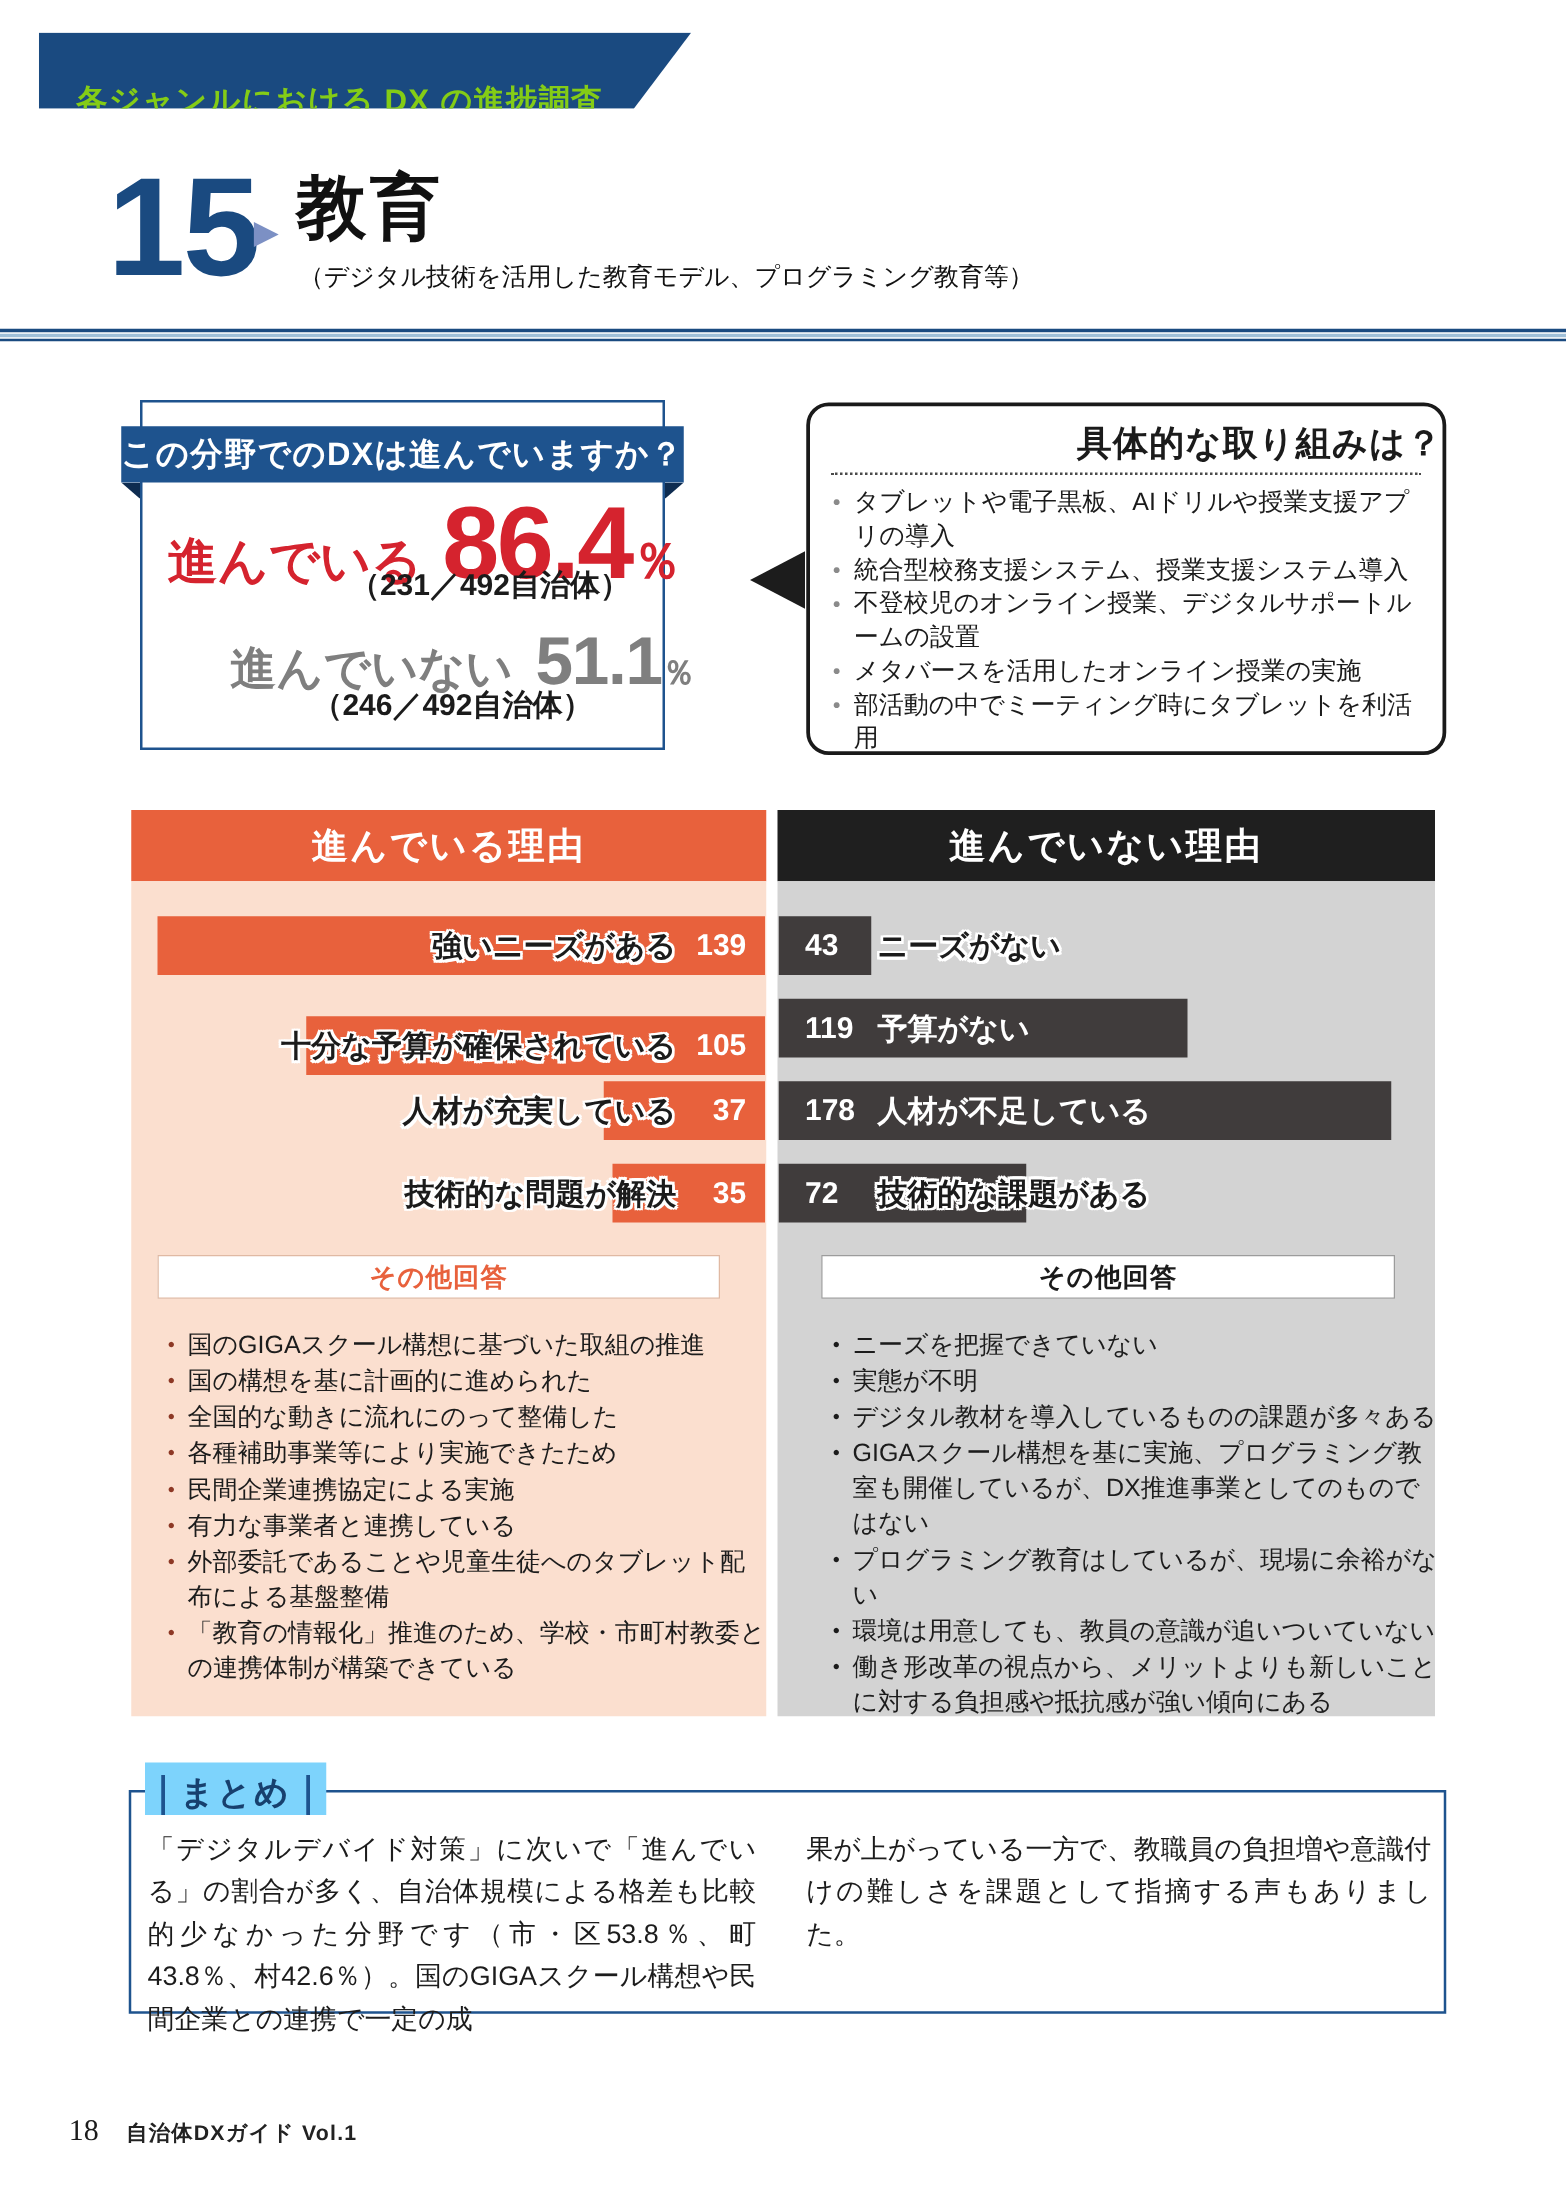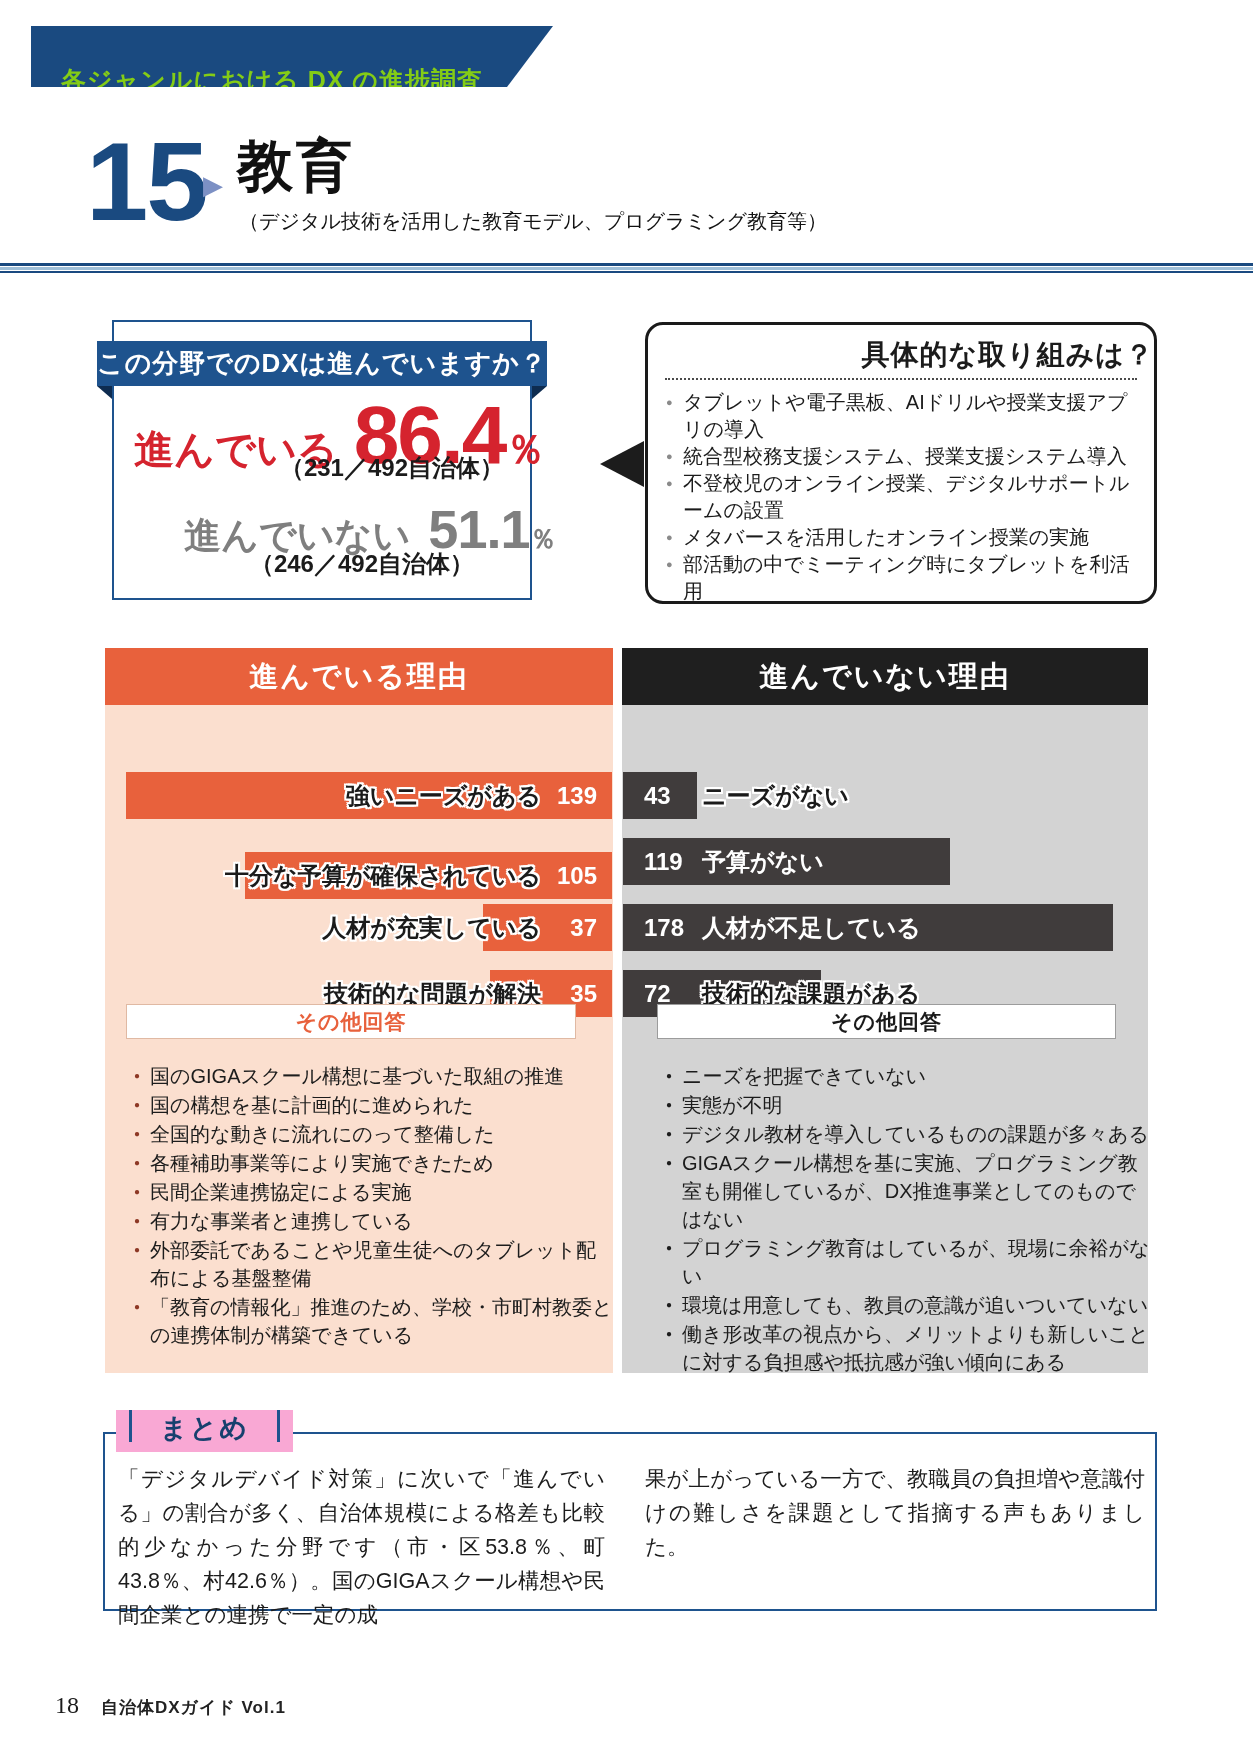--- a/index.html
+++ b/index.html
@@ -62,21 +62,21 @@
   .dots-black li::before{color:#1b1b1b;}
 
   
   .col-head{height:57px;display:flex;align-items:center;justify-content:center;}
   .col-head span{color:#fff;font-size:29px;font-weight:bold;letter-spacing:2px;}
   .ycol-head{left:105px;top:648px;width:508px;background:#e8613c;}
   .ncol-head{left:622px;top:648px;width:526px;background:#1f1f1f;}
   .ycol-body{left:105px;top:705px;width:508px;height:668px;background:#fbdfcf;}
   .ncol-body{left:622px;top:705px;width:526px;height:668px;background:#d3d3d3;}
 
-  .bar-row{position:absolute;left:0;right:0;height:47px;margin-top:39px;}
+  .bar-row{position:absolute;left:0;right:0;height:47px;}
   .bar-y{position:absolute;right:1px;top:0;height:100%;background:#e8613c;}
   .bar-n{position:absolute;left:1px;top:0;height:100%;background:#403c3c;}
   .bar-txt{position:absolute;left:0;right:0;top:0;bottom:0;display:flex;align-items:center;
            font-weight:bold;font-size:24px;}
   .bar-txt.to-right{justify-content:flex-end;padding-right:16px;}
   .bar-txt.to-left{justify-content:flex-start;padding-left:22px;}
   .halo{text-shadow:-2px -2px 0 #fff,2px -2px 0 #fff,-2px 2px 0 #fff,2px 2px 0 #fff,
         0 -2px 0 #fff,0 2px 0 #fff,-2px 0 0 #fff,2px 0 0 #fff;}
   .lbl-dark{color:#1b1b1b;}
   .lbl-white{color:#fff;}
@@ -89,21 +89,21 @@
   .other-box.y span{color:#e8613c;font-size:21px;font-weight:bold;letter-spacing:1px;}
   .other-box.n span{color:#1a1a1a;font-size:21px;font-weight:bold;letter-spacing:1px;}
   .other-list{position:absolute;top:341px;list-style:none;margin:16px;padding:0;}
   .other-list li{position:relative;padding-left:16px;font-size:20px;line-height:28px;margin-bottom:1px;color:#1c1c1c;}
   .other-list li::before{content:"●";position:absolute;left:0;top:0;font-size:10px;line-height:28px;}
   .other-list.y{left:13px;width:479px;}
   .other-list.n{left:28px;width:486px;}
 
   
   .sum-box{left:103px;top:1432px;width:1054px;height:179px;border:2px solid #1e538e;box-sizing:border-box;background:#fff;}
-  .sum-label{left:116px;top:1410px;height:42px;background:#f9a8d4;display:flex;align-items:flex-start;padding:0 13px;gap:16px;}
+  .sum-label{left:116px;top:1410px;height:42px;background:#7dd3fc;display:flex;align-items:flex-end;padding:0 13px;}
   .sum-label .vbar{width:3px;height:32px;background:#1e538e;}
   .sum-label span.t{font-size:27px;font-weight:bold;color:#17406e;margin:0 12px;letter-spacing:2px;}
   .sum-col{position:absolute;top:1462px;font-size:21.5px;line-height:34px;color:#1c1c1c;text-align:justify;}
   .sum-col.c1{left:118px;width:487px;}
   .sum-col.c2{left:645px;width:500px;}
 
   
   .footer{left:55px;top:1692px;display:flex;align-items:baseline;}
   .footer .pg{font-family:"Liberation Serif","DejaVu Serif",serif;font-size:24px;color:#1b1b1b;}
   .footer .bk{font-size:17px;font-weight:bold;color:#222;margin-left:22px;letter-spacing:1px;}

